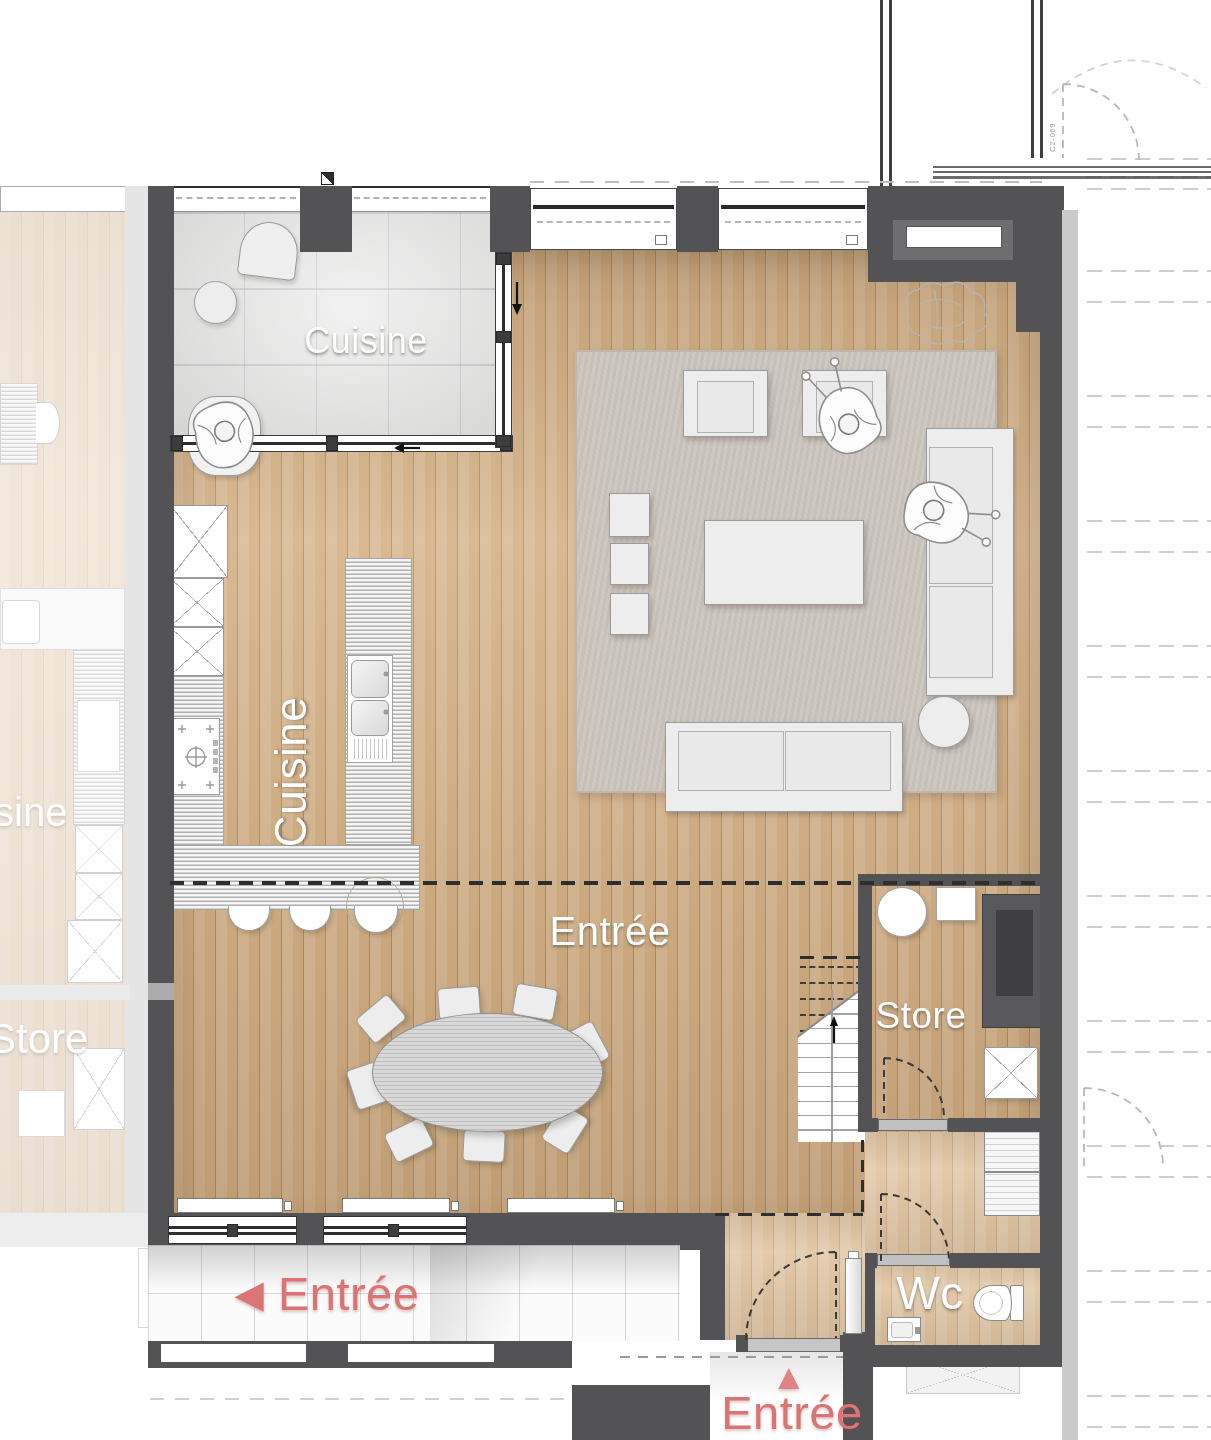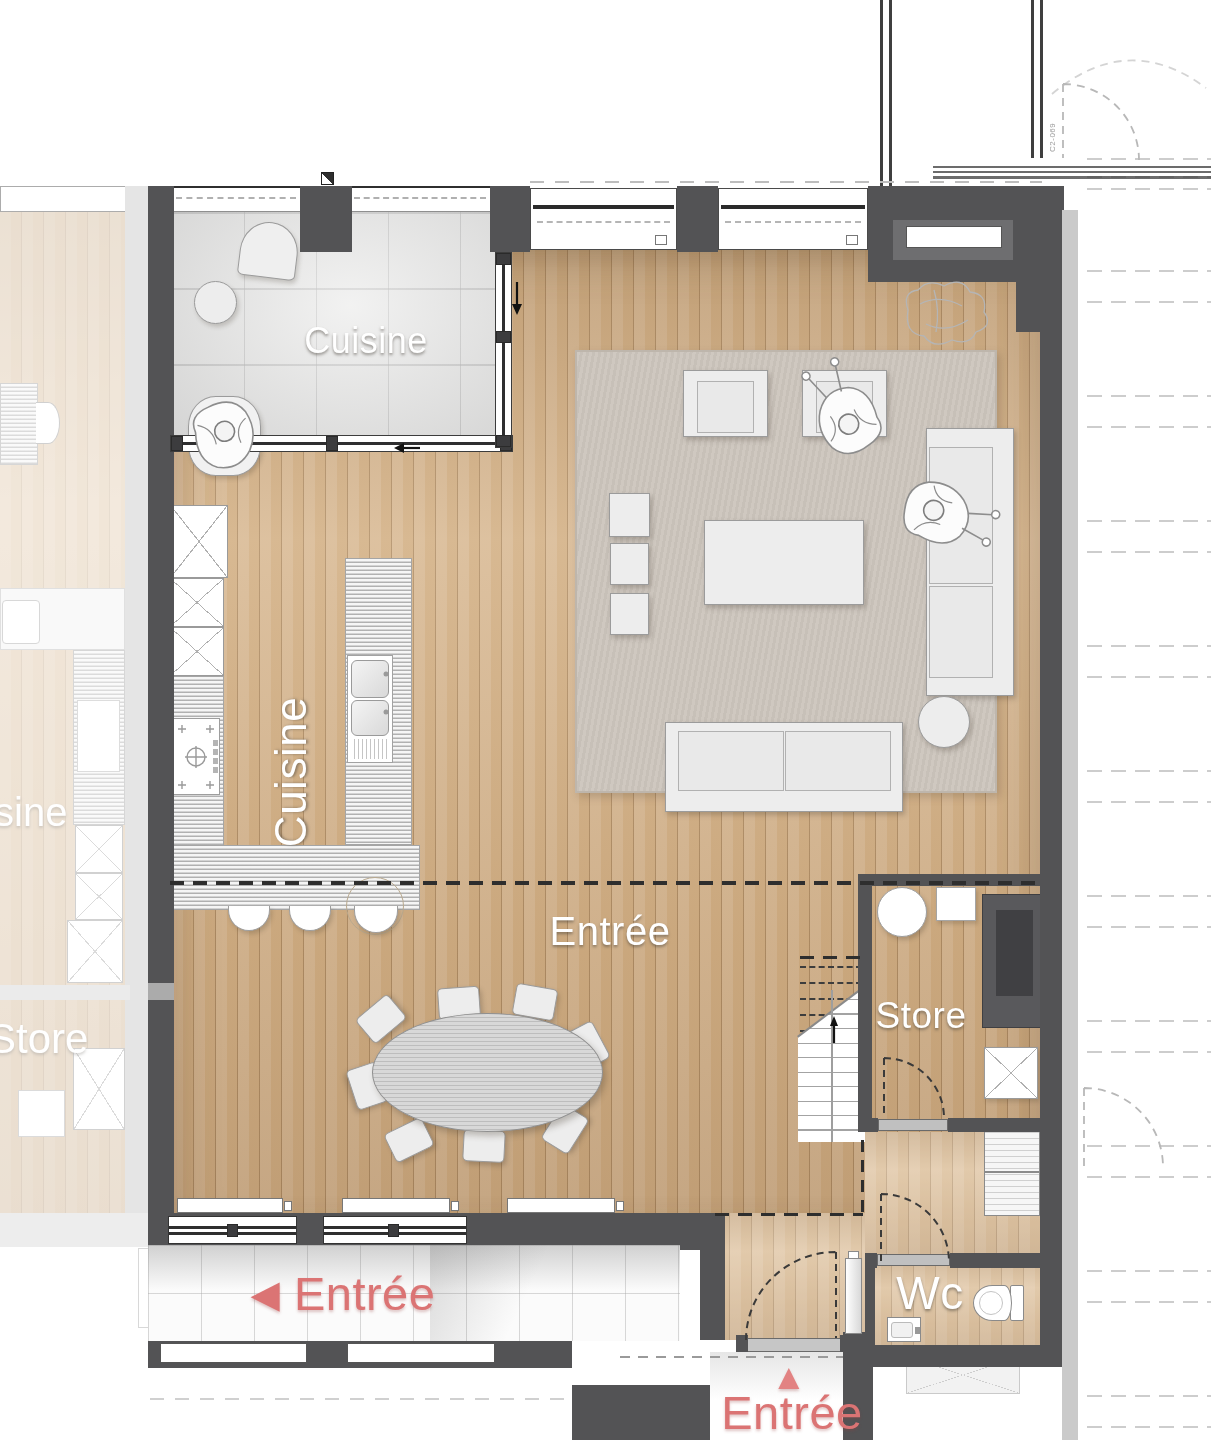--- a/index.html
+++ b/index.html
@@ -326,20 +326,20 @@
         <circle cx="52" cy="97" r="4" fill="#fff"></circle>
       <path d="M16,22 Q30,30 28,46 M64,30 Q50,36 52,52" fill="none" stroke-width="1.2"></path>
     </g>
   </svg>
 
   <div class="lbl" style="left:366px;top:341px">Cuisine</div>
   <div class="lbl" style="left:291px;top:772px;font-size:44px;transform:translate(-50%,-50%) rotate(-90deg)">Cuisine</div>
   <div class="lbl" style="left:610px;top:931px;font-size:40px">Entrée</div>
   <div class="lbl" style="left:921px;top:1016px;font-size:37px">Store</div>
   <div class="lbl" style="left:930px;top:1293px;font-size:46px">Wc</div>
-  <div class="lbl red" style="left:343px;top:1293px;font-size:47px">
+  <div class="lbl red" style="left:327px;top:1293px;font-size:47px">
     <span style="font-size:38px;vertical-align:3px">◀</span>
     <span>Entrée</span>
   </div>
   <div class="lbl red" style="left:789px;top:1377px;font-size:36px;color:#e28282">▲</div>
   <div class="lbl red" style="left:792px;top:1412px;font-size:47px">Entrée</div>
 
 </div>
 
 </body></html>

